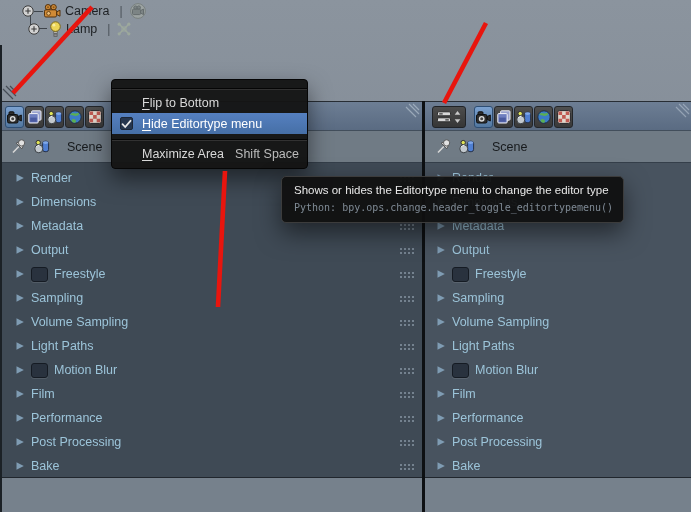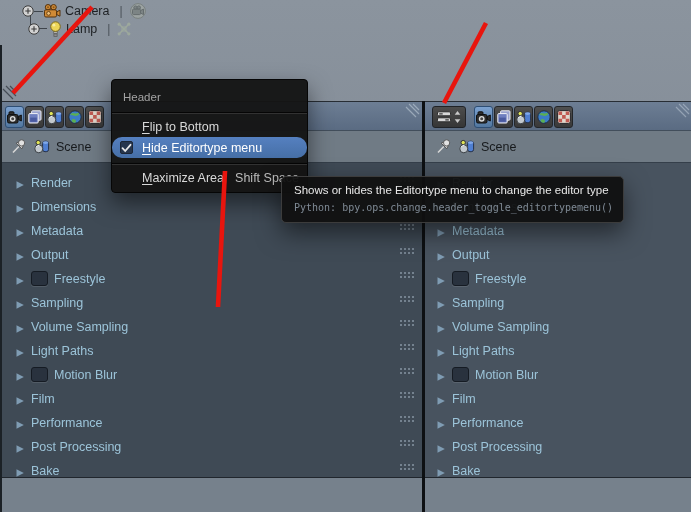--- a/index.html
+++ b/index.html
@@ -23,41 +23,41 @@
          border-top:1px solid #272d34;border-bottom:1px solid #424e5b;box-sizing:border-box;}
   .tabs-box{position:absolute;top:4px;display:flex;gap:1px;}
   .tab{width:19px;height:22px;border-radius:3px;box-sizing:border-box;border:1px solid #23262a;
        background:linear-gradient(#4f4f4f,#393939);display:flex;align-items:center;justify-content:center;}
   .tab.selected{background:linear-gradient(#7ba1d0,#52779f);border-color:#2e4e74;}
   .dd-btn{position:absolute;left:7px;top:4px;width:34px;height:22px;border-radius:3px;box-sizing:border-box;
           border:1px solid #202327;background:linear-gradient(#4c4c4c,#363636);
           display:flex;align-items:center;justify-content:center;gap:2px;}
   .scene-row{height:32px;background:#707b85;border-bottom:1px solid #353f4a;
              display:flex;align-items:center;box-sizing:border-box;}
-  .scene-label{font-size:12.5px;color:#171a1d;margin-left:6px;}
+  .scene-label{font-size:12.5px;color:#171a1d;margin-left:17px;}
   .pcontent{position:absolute;left:0;right:0;top:62px;bottom:34px;padding-top:3px;box-sizing:border-box;}
   #left-content{background:#3f4a55;}
   #right-content{background:#48535f;}
   .bottom-strip{position:absolute;left:0;right:0;bottom:0;height:34px;background:#76818c;border-top:1px solid #20262d;}
-  .sec-row{height:24px;display:flex;align-items:flex-end;position:relative;}
+  .sec-row{height:24px;display:flex;align-items:center;position:relative;}
   .sec-row .lbl{font-size:12.5px;color:#9cc4d9;}
   .tri{margin-right:6px;flex:0 0 auto;}
   .sec-cb{width:15px;height:13px;border-radius:3px;background:#29323e;border:1px solid #151b23;
           box-shadow:0 1px 0 rgba(255,255,255,.10);margin-right:6px;flex:0 0 auto;}
   .grip{position:absolute;right:8px;top:9px;width:15px;height:7px;
         background-image:radial-gradient(circle,#74828f 34%,transparent 42%);background-size:4px 4px;}
   
   #ctx-menu{position:absolute;left:111px;top:79px;width:197px;z-index:40;border-radius:4px;
             background:rgba(21,21,21,.97);border:1px solid #060606;box-sizing:border-box;
             box-shadow:0 10px 22px rgba(0,0,0,.5);padding:6px 0 4px 0;}
   .menu-title{height:24px;line-height:22px;padding-left:11px;font-size:11.5px;color:#a3a3a3;}
   .menu-sep{height:0;border-top:1px solid #050505;border-bottom:1px solid #323232;margin:2px 0;}
   .menu-item{position:relative;height:21px;display:flex;align-items:center;font-size:12.5px;color:#d9d9d9;}
   .menu-item .mi-label{margin-left:30px;}
-  .menu-item.highlight{background:linear-gradient(#5580c0,#466fa6);color:#fff;border-radius:10px;}
+  .menu-item.highlight{background:linear-gradient(#5580c0,#466fa6);color:#fff;}
   .mi-cb{position:absolute;left:8px;top:4px;width:13px;height:13px;border-radius:2px;box-sizing:border-box;
          background:#2d2d2d;border:1px solid #484848;display:flex;align-items:center;justify-content:center;}
   .menu-item.highlight .mi-cb{background:#26364e;border-color:#1c2636;}
   .mi-short{margin-left:auto;padding-right:8px;color:#bcbcbc;}
   .menu-item u{text-decoration:underline;text-underline-offset:2px;}
   .menu-spacer{height:3px;}
   
   #tooltip{position:absolute;left:281px;top:176px;width:343px;height:47px;z-index:50;border-radius:5px;
            background:rgba(16,16,16,.95);border:1px solid #3c3c3c;box-sizing:border-box;
            box-shadow:0 10px 24px rgba(0,0,0,.5);padding:7px 12px 2px 12px;overflow:hidden;}
@@ -554,21 +554,20 @@
           <span class="lbl">Bake</span>
         </div>
       </div>
     <div class="bottom-strip"></div>
   </div>
 
   <div class="v-divider"></div>
   <div class="left-edge"></div>
 
   <div id="ctx-menu">
-    <div class="menu-title">Header</div>
     <div class="menu-sep"></div>
     <div id="menu-items">
         <div class="menu-item">
           <span class="mi-label"><u>F</u>lip to Bottom</span>
         </div>
         <div class="menu-item highlight">
           <span class="mi-cb">
             <svg width="11" height="10" viewBox="0 0 11 10">
               <path d="M1.5 5.2 4.2 8 9.5 1.8" fill="none" stroke="#e8e8e8" stroke-width="1.8" stroke-linecap="round"></path>
             </svg>

